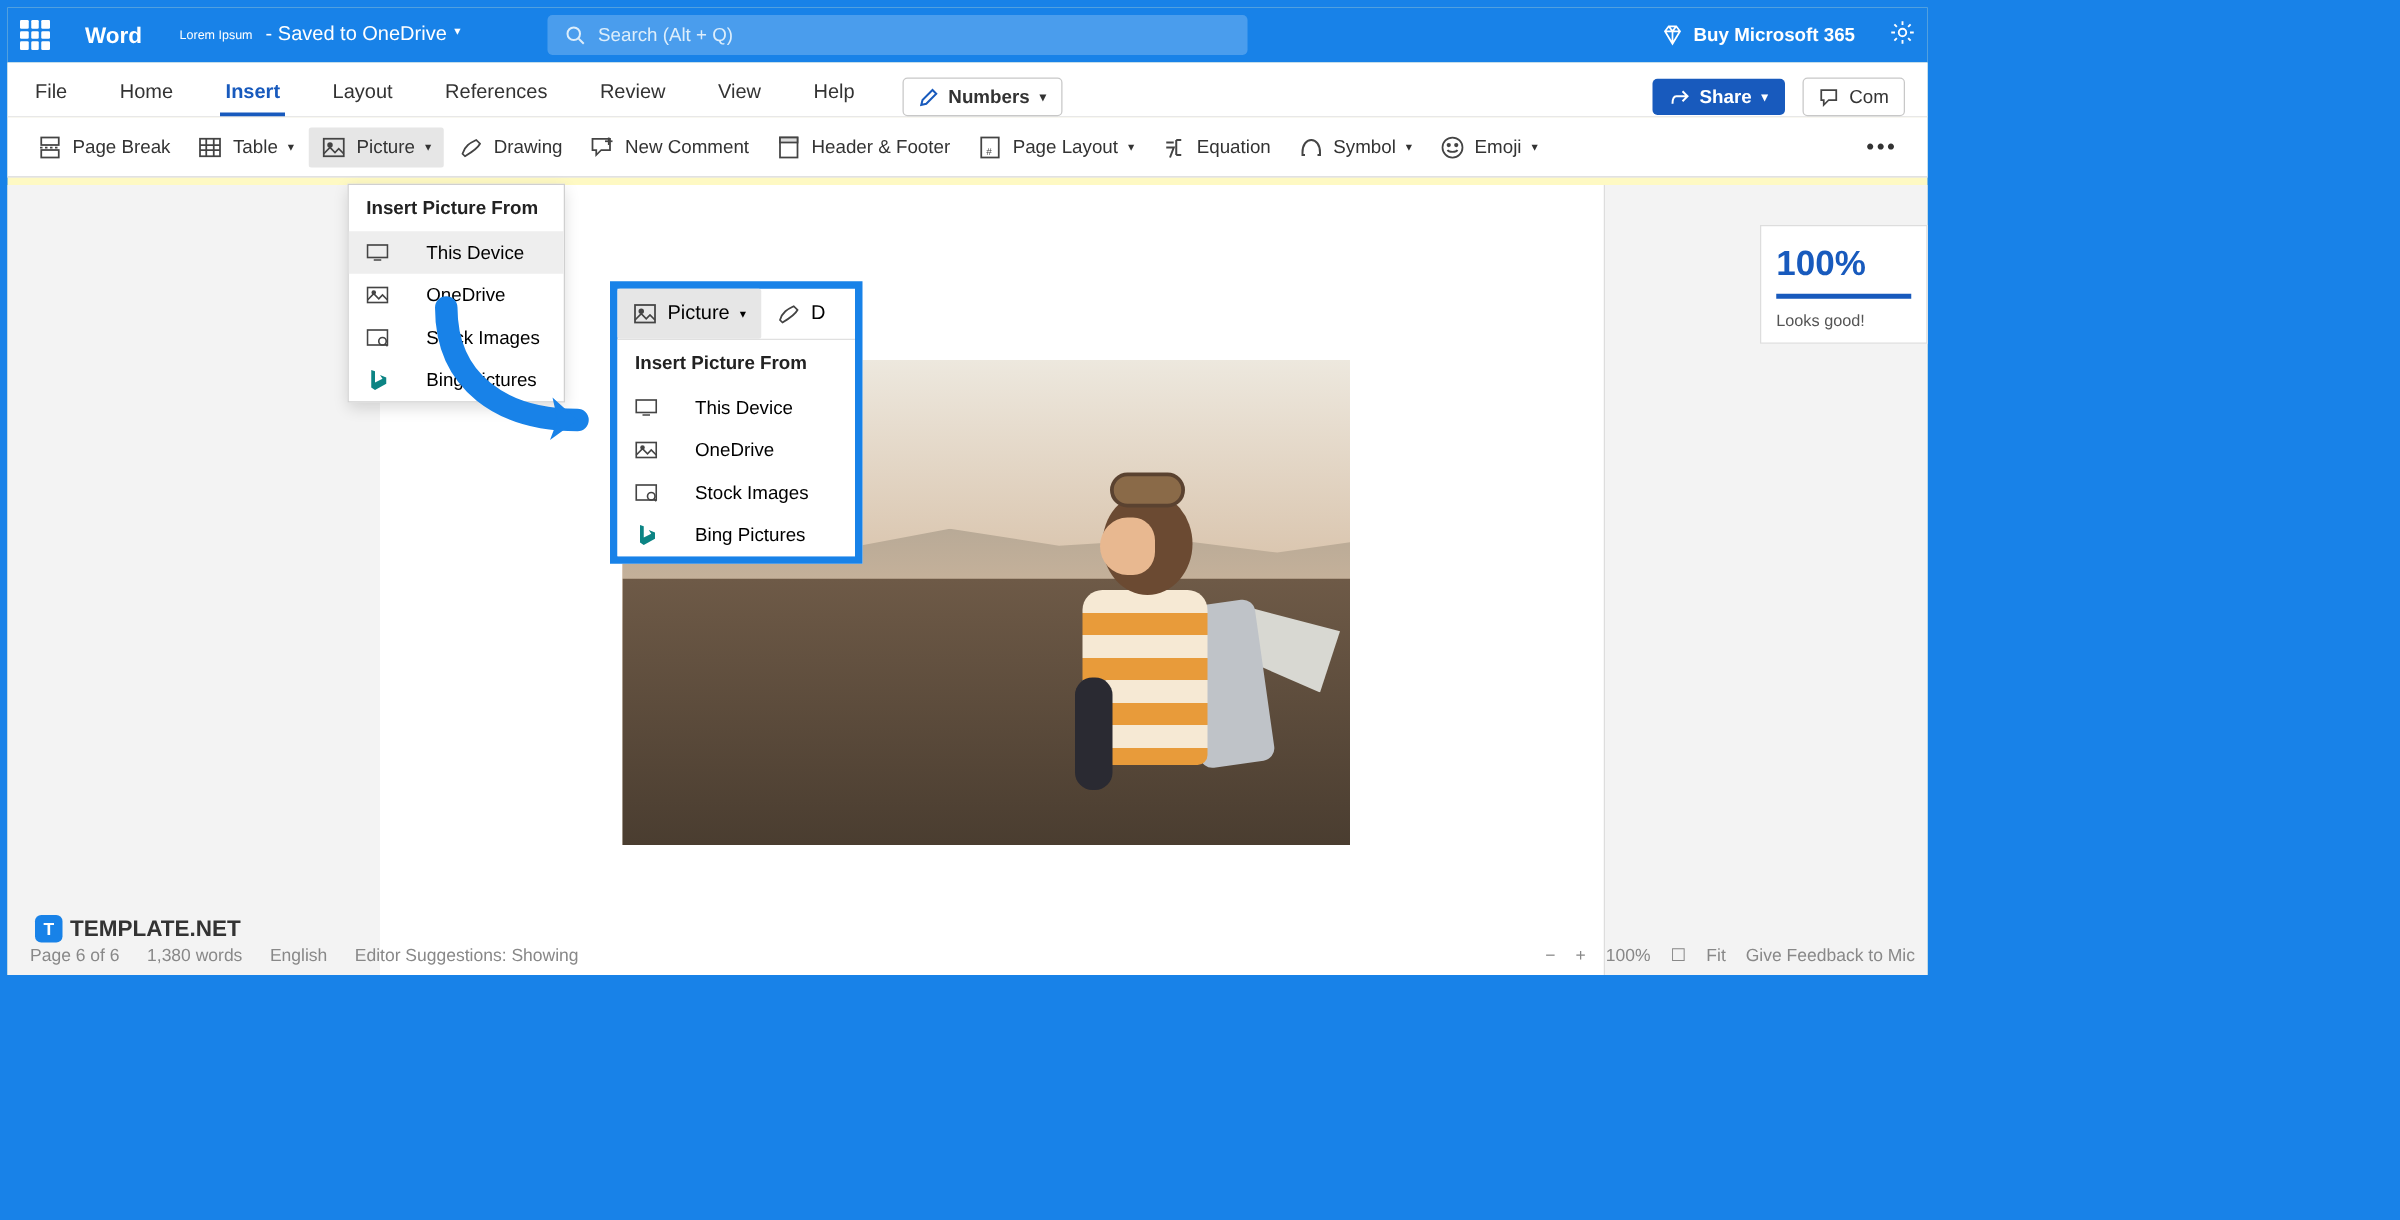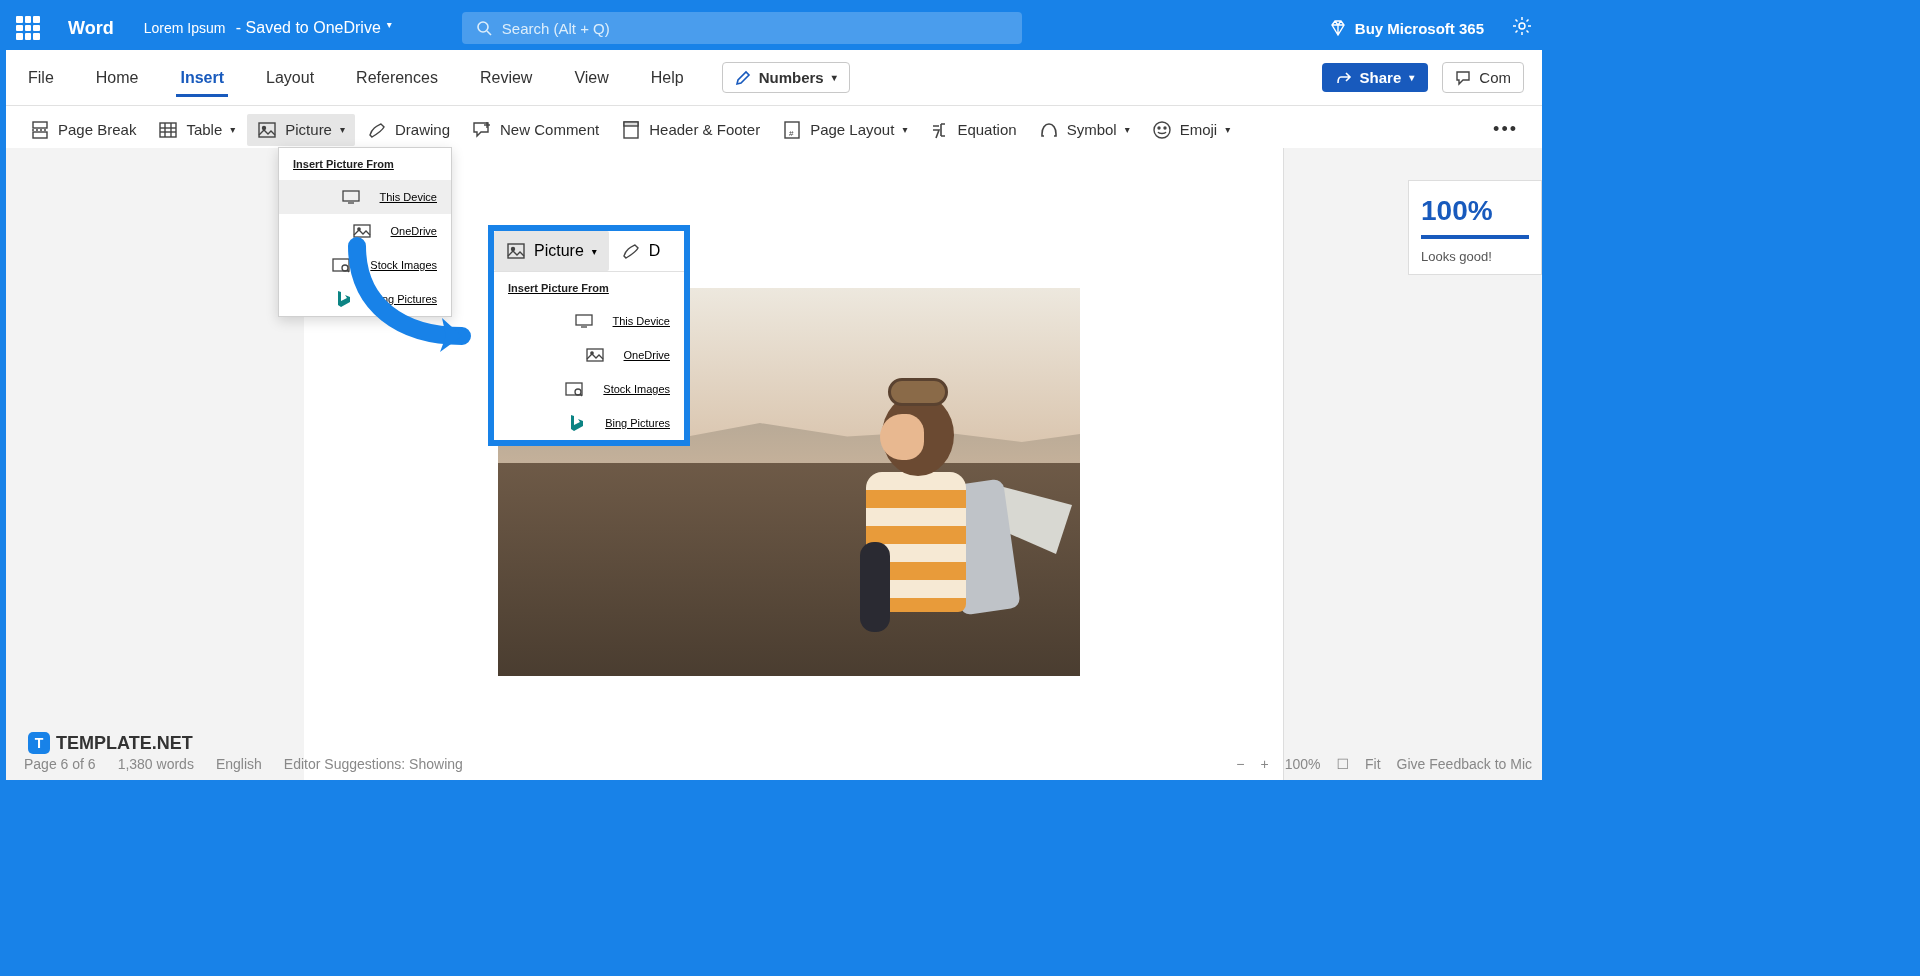--- a/index.html
+++ b/index.html
@@ -2,30 +2,30 @@
 <html><head>
 <meta charset="utf-8">
 <style>
 * { margin:0; padding:0; box-sizing:border-box; font-family:'Segoe UI',Arial,sans-serif; }
 body { background:#1882E8; width:1548px; height:786px; overflow:hidden; position:relative; }
 .app { position:absolute; top:6px; left:6px; right:6px; bottom:6px; background:#fef9c3; }
 .titlebar { height:44px; background:#1882E8; display:flex; align-items:center; padding:0 10px; color:#fff; }
 .waffle { width:24px; height:24px; display:grid; grid-template:repeat(3,1fr)/repeat(3,1fr); gap:2px; margin-right:28px; cursor:pointer; }
 .waffle span { background:#fff; border-radius:1px; }
 .app-name { font-weight:600; font-size:18px; margin-right:30px; }
-.doc-title { font-size:14px; margin-right:6px;text-align:center; }
+.doc-title { font-size:10px; margin-right:6px;text-align:center; }
 .saved { font-size:16px; display:flex; gap:6px; cursor:pointer; }
 .chev { font-size:10px; }
 .searchbox { margin-left:70px; width:560px; height:32px; background:#4A9DED; border-radius:4px; display:flex; align-items:center; padding:0 14px; color:#DDEEFB; font-size:15px; }
 .searchbox svg { margin-right:10px; }
 .spacer { flex:1; }
 .buy { display:flex; align-items:center; gap:8px; font-size:15px; font-weight:600; cursor:pointer; }
 .gear { margin-left:28px; cursor:pointer; }
 
-.tabbar { height:56px; background:#fff; display:flex; align-items:center; padding:0 18px; gap:34px; color:#333; font-size:16px; border-bottom:1px solid #e1e1e1; }
+.tabbar { height:44px; background:#fff; display:flex; align-items:flex-end; padding:0 18px; gap:34px; color:#333; font-size:16px; border-bottom:1px solid #e1e1e1; }
 .tab { cursor:pointer; padding:10px 4px; }
 .tab.active { color:#185ABD; font-weight:600; border-bottom:3px solid #185ABD; padding-bottom:7px; }
 .tabbar .right { margin-left:auto; display:flex; gap:14px; align-items:center; }
 .edit-btn { border:1px solid #c8c8c8; border-radius:4px; padding:6px 12px; display:flex; align-items:center; gap:8px; font-size:15px; font-weight:600; cursor:pointer; }
 .share-btn { background:#185ABD; color:#fff; border-radius:4px; padding:6px 14px; display:flex; align-items:center; gap:8px; font-size:15px; font-weight:600; cursor:pointer; }
 .com-btn { border:1px solid #c8c8c8; border-radius:4px; padding:6px 12px; display:flex; align-items:center; gap:8px; font-size:15px; cursor:pointer; }
 
 .ribbon { height:48px; background:#fff; display:flex; align-items:center; padding:0 14px; gap:2px; color:#333; font-size:15px; border-bottom:1px solid #d8d8d8; }
 .ritem { display:flex; align-items:center; gap:8px; padding:6px 10px; cursor:pointer; border-radius:2px; }
 .ritem.active { background:#e6e6e6; }
@@ -46,23 +46,23 @@
 .arm { position:absolute; top:178px; left:58px; width:30px; height:90px; border-radius:14px; background:#2A2A32; }
 .jet { position:absolute; top:118px; left:150px; width:60px; height:130px; background:#BFC3C8; border-radius:10px; transform:rotate(-8deg); }
 .wing { position:absolute; top:120px; left:190px; width:80px; height:70px; background:#D8D8D2; clip-path:polygon(0 0,100% 30%,80% 100%,0 60%); }
 .strap { position:absolute; top:112px; left:72px; width:18px; height:120px; background:#3A2E24; border-radius:6px; }
 
 .editor-panel { position:absolute; top:32px; right:0; width:134px; background:#fff; border:1px solid #ddd; padding:14px 12px 10px; }
 .editor-score { font-size:28px; font-weight:700; color:#185ABD; }
 .editor-bar { height:4px; background:#185ABD; margin:8px 0 10px; }
 .editor-msg { font-size:13px; color:#555; }
 
-.dropdown { position:absolute; background:#fff; border:1px solid #d0d0d0; box-shadow:0 4px 12px rgba(0,0,0,.15); font-size:11px;text-decoration:underline; }
+.dropdown { position:absolute; background:#fff; border:1px solid #d0d0d0; box-shadow:0 4px 12px rgba(0,0,0,.15); font-size:15px; }
 .dropdown .hdr { padding:10px 14px; font-weight:600; color:#222; }
-.dropdown .opt { padding:8px 14px; display:flex; align-items:center; gap:20px; cursor:pointer;justify-content:flex-end; }
+.dropdown .opt { padding:8px 14px; display:flex; align-items:center; gap:30px; cursor:pointer; }
 .dropdown .opt.hover { background:#eee; }
 .dd1 { top:141px; left:272px; width:174px; }
 .callout { position:absolute; top:219px; left:482px; border:6px solid #1882E8; background:#fff; }
 .callout-top { display:flex; border-bottom:1px solid #e0e0e0; }
 .callout-top .ritem { padding:10px 12px; }
 .dd2 { position:static; border:none; box-shadow:none; width:190px; }
 
 .arrow { position:absolute; top:230px; left:336px; width:140px; height:120px; pointer-events:none; }
 
 .watermark { position:absolute; left:22px; bottom:26px; display:flex; align-items:center; gap:6px; font-weight:700; font-size:18px; color:#333; }

